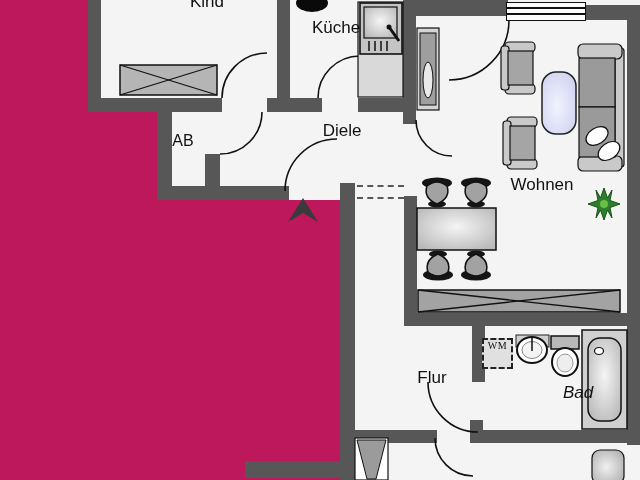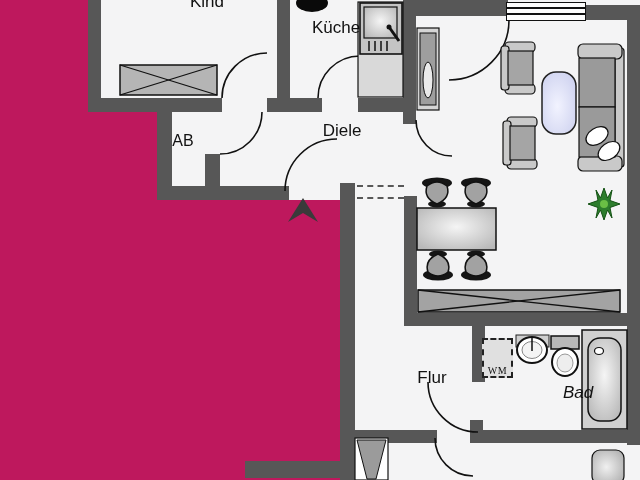--- a/index.html
+++ b/index.html
@@ -4,23 +4,23 @@
 <style>
   html,body{margin:0;padding:0;background:#fff;}
   #plan{position:relative;width:640px;height:480px;background:#be185d;overflow:hidden;
         font-family:"Liberation Sans",sans-serif;color:#111;}
   .floor{position:absolute;background:#f4f4f5;z-index:1;}
   .wall{position:absolute;background:#575757;z-index:2;}
   .dash{position:absolute;border-top:2px dashed #575757;z-index:2;}
   #furn{position:absolute;left:0;top:0;z-index:3;}
   .lbl{position:absolute;z-index:4;font-size:17px;transform:translateX(-50%);white-space:nowrap;}
   .lbl.small{font-size:16px;}
-  #wm-box{position:absolute;left:482px;top:338px;width:31px;height:40px;z-index:4;
+  #wm-box{position:absolute;left:482px;top:338px;width:31px;height:31px;z-index:4;
           background:#e0e0e0;border:2px dashed #222;box-sizing:border-box;
-          display:flex;align-items:flex-end;justify-content:center;
+          display:flex;align-items:flex-start;justify-content:center;
           font-family:"Liberation Serif",serif;font-size:10px;letter-spacing:.5px;}
   .win{position:absolute;left:506px;top:2px;width:80px;height:19px;background:#fdfdfd;
        border:1.5px solid #111;box-sizing:border-box;z-index:3;}
   .win .bar{position:absolute;left:0;right:0;height:1.5px;background:#111;}
 </style>
 </head>
 <body>
 
 <div id="plan">
 
@@ -199,20 +199,21 @@
       <polygon points="357,440 386,440 376,479 367,479" fill="#9b9b9b" stroke="#111" stroke-width="1"></polygon>
     </g>
 
     <rect x="592" y="450" width="32" height="34" rx="8" fill="url(#gSq)" stroke="#111" stroke-width="1.2"></rect>
   </svg>
 
   <div class="lbl" style="left:207px;top:-8px;">Kind</div>
   <div class="lbl" style="left:336px;top:18px;">Küche</div>
   <div class="lbl small" style="left:183px;top:132px;">AB</div>
   <div class="lbl" style="left:342px;top:121px;">Diele</div>
+  <div class="lbl" style="left:542px;top:175px;">Wohnen</div>
   <div class="lbl" style="left:416px;top:368px;margin-left:16px;">Flur</div>
   <div class="lbl" style="left:578px;top:383px;font-style:italic;">Bad</div>
 
   <div id="wm-box">
     <span>WM</span>
   </div>
 
 </div>
 
 </body></html>

